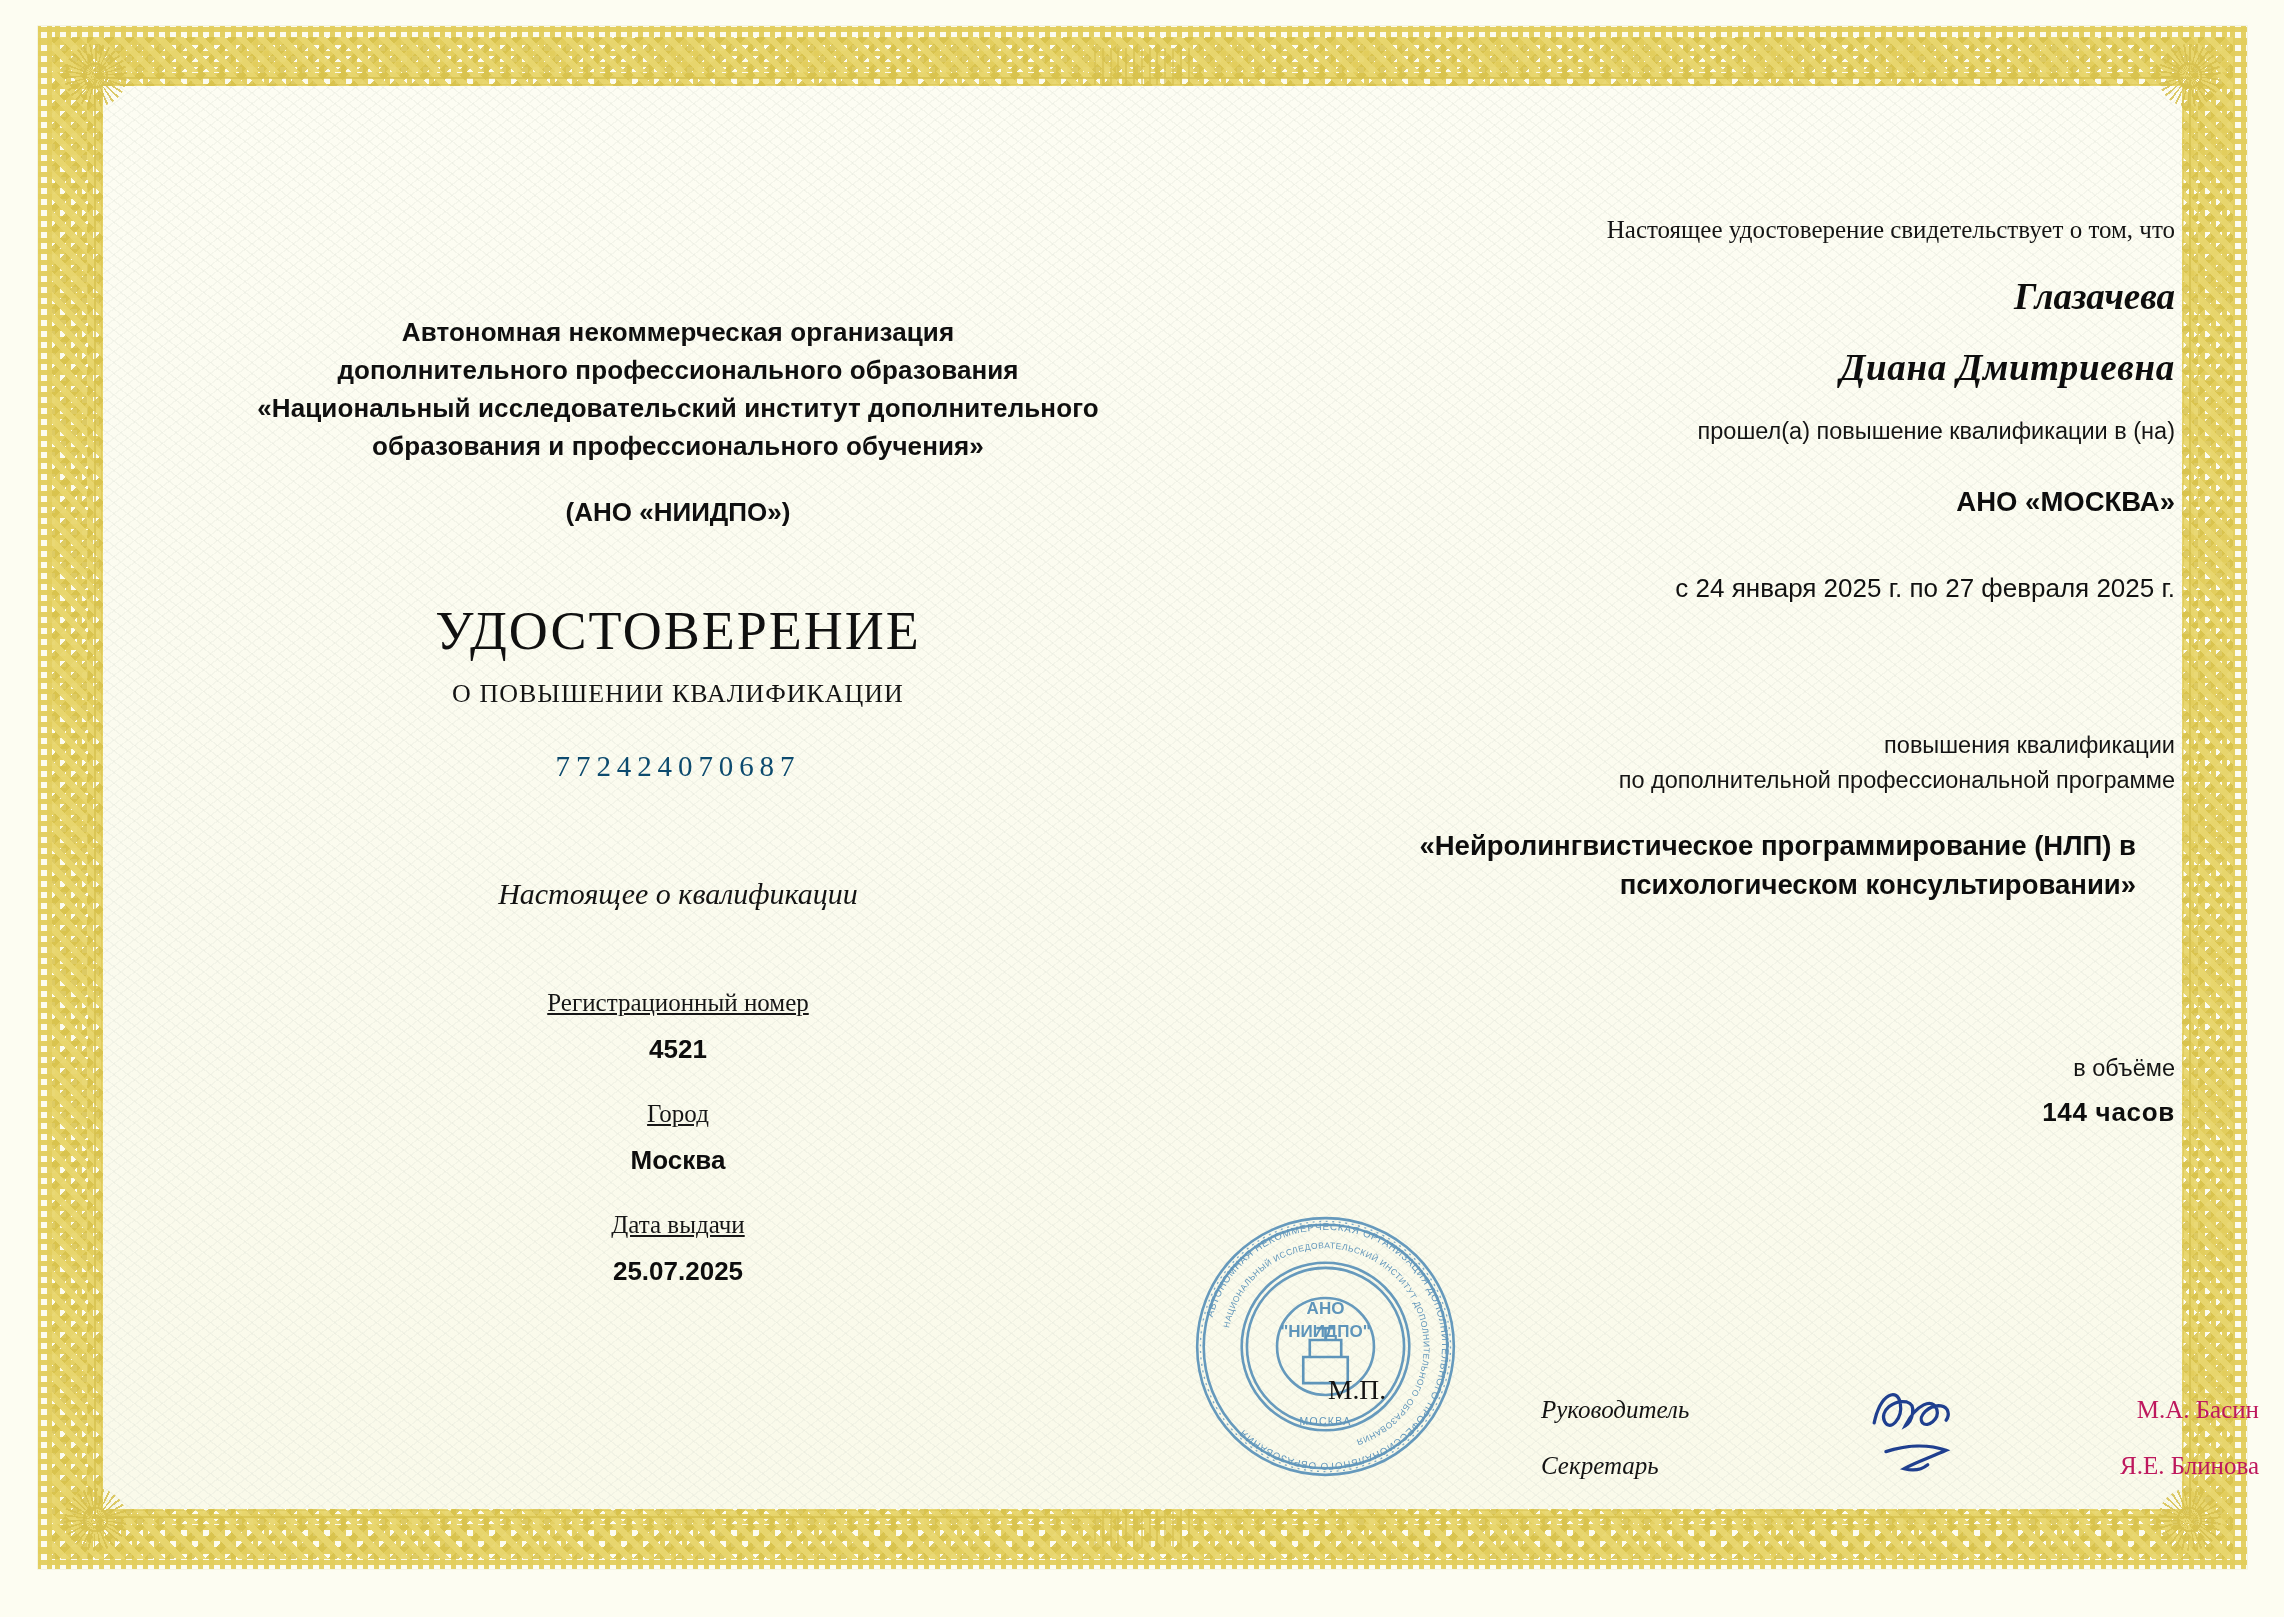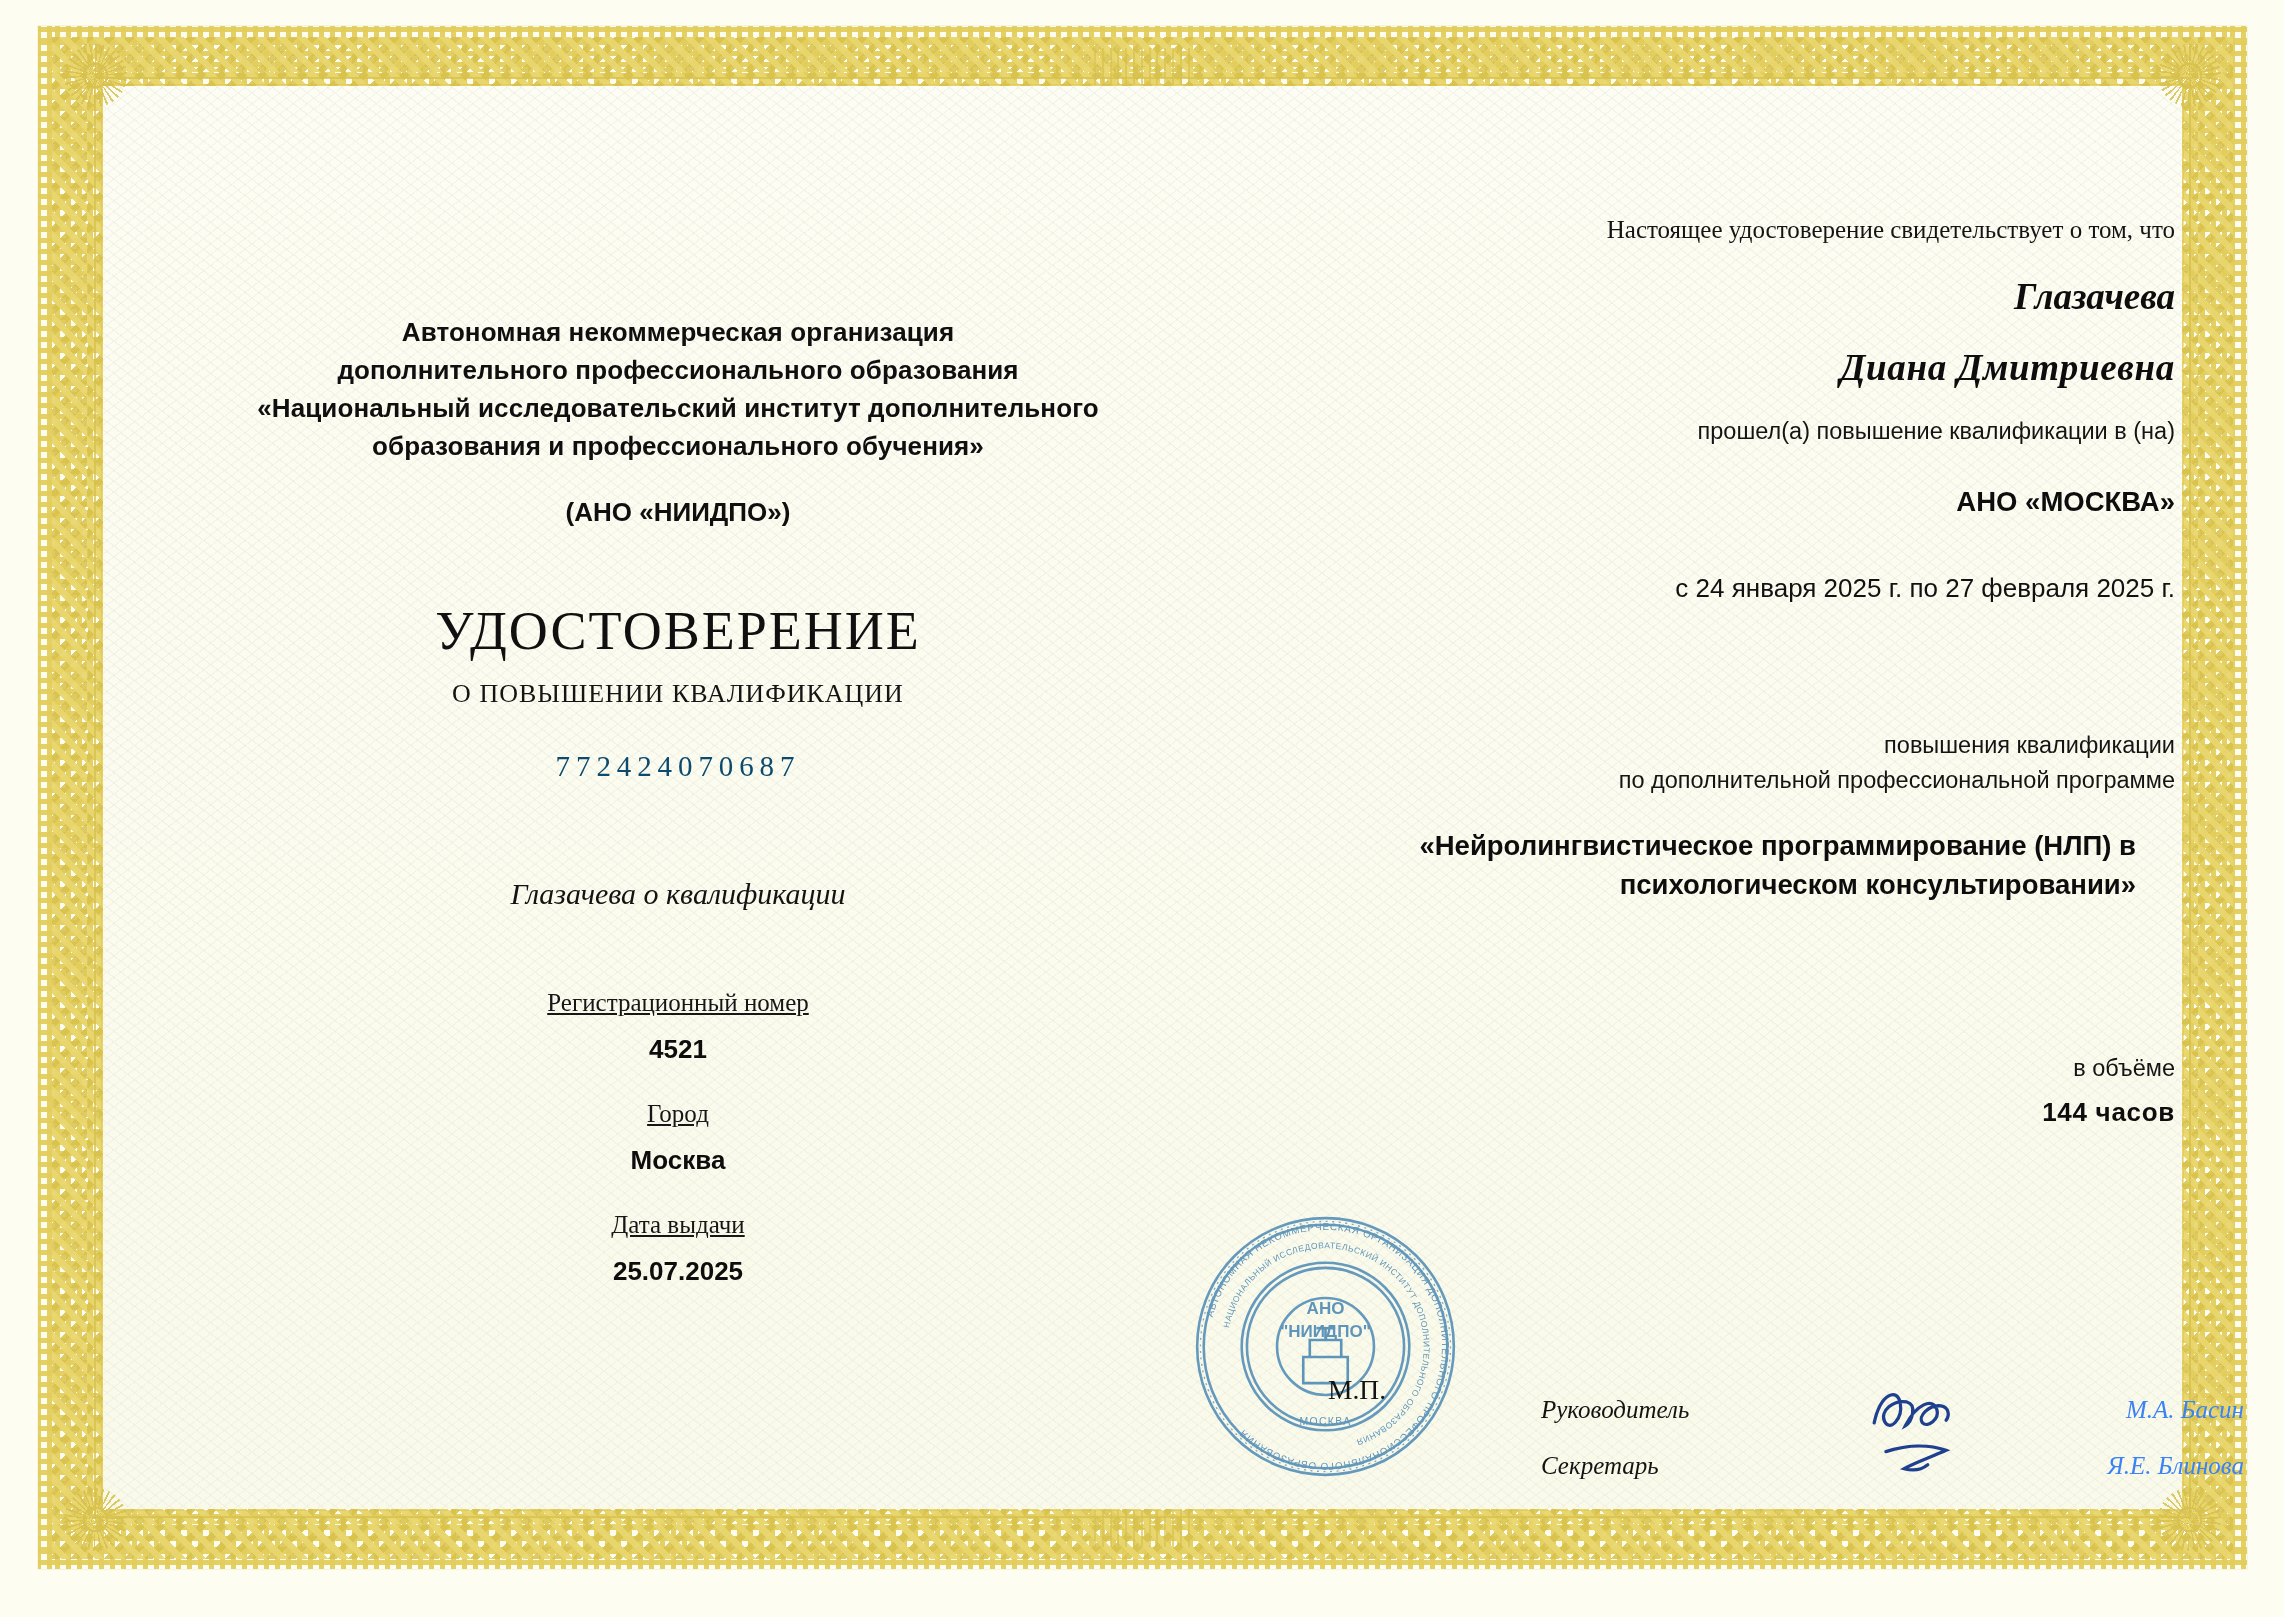--- a/index.html
+++ b/index.html
@@ -269,25 +269,24 @@
     left: 0;
     font-family: "Liberation Serif", serif;
     font-style: italic;
     font-size: 25px;
     color: #131313;
   }
   .sign-role.r1 { top: 56px; }
   .sign-role.r2 { top: 112px; }
   .sign-person {
     position: absolute;
-    right: 16px;
-    font-family: "Liberation Serif", serif;
-    font-style: italic;
+    right: 1px;
+    font-family: "Liberation Serif", serif;
     font-size: 25px;
-    color: #3b82f6;
+    color: #be185d;
     white-space: nowrap;
   }
   .sign-person.p1 { top: 56px; }
   .sign-person.p2 { top: 112px; }
   .signature-mark {
     position: absolute;
     left: 307px;
     top: 19.6px;
     width: 170px;
     height: 131px;
@@ -340,21 +339,21 @@
           <div>«Национальный исследовательский институт дополнительного</div>
           <div>образования и профессионального обучения»</div>
         </div>
 
         <div class="org-abbr">(АНО «НИИДПО»)</div>
 
         <div class="doc-title">УДОСТОВЕРЕНИЕ</div>
         <div class="doc-subtitle">О ПОВЫШЕНИИ КВАЛИФИКАЦИИ</div>
         <div class="doc-number">772424070687</div>
 
-        <div class="doc-kind">Глазачева о квалификации</div>
+        <div class="doc-kind">Настоящее о квалификации</div>
 
         <div class="field-block">
           <div class="field-label">Регистрационный номер</div>
           <div class="field-value">4521</div>
         </div>
 
         <div class="field-block tight">
           <div class="field-label">Город</div>
           <div class="field-value">Москва</div>
         </div>

